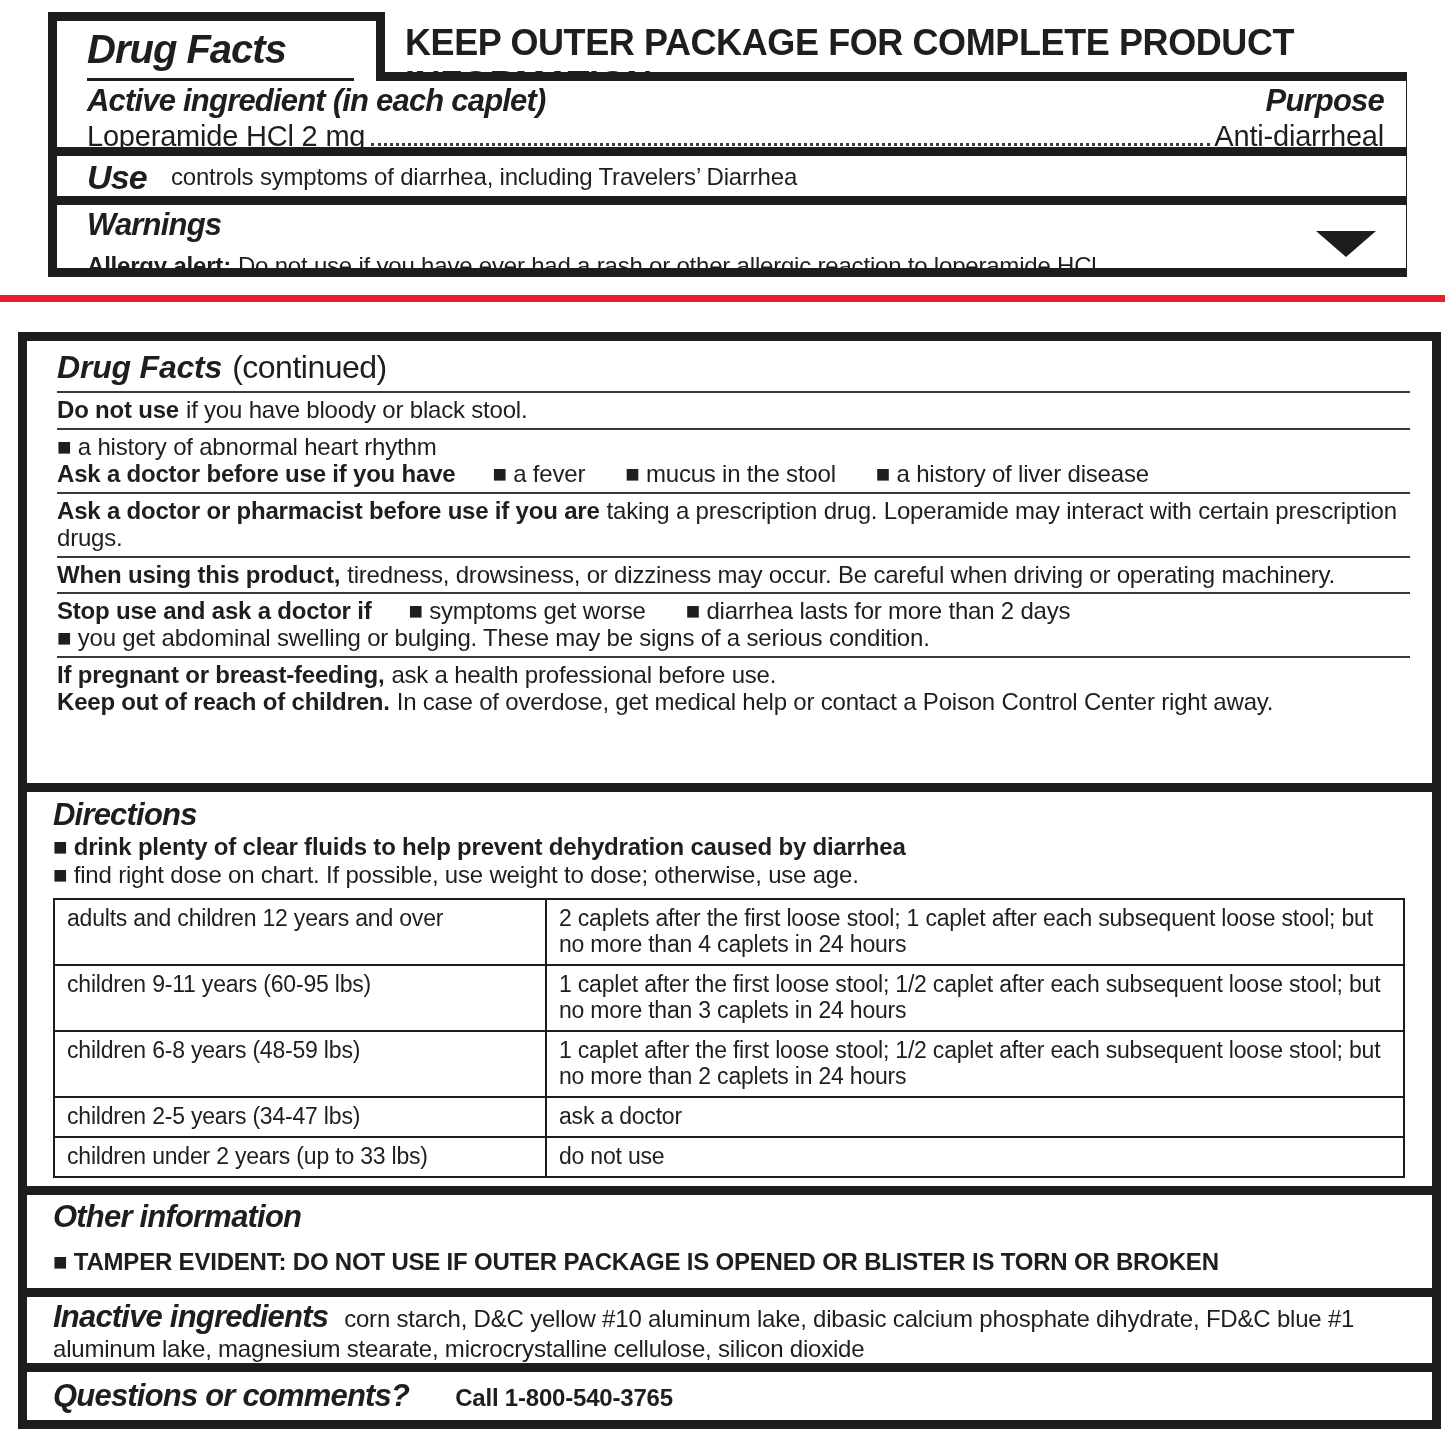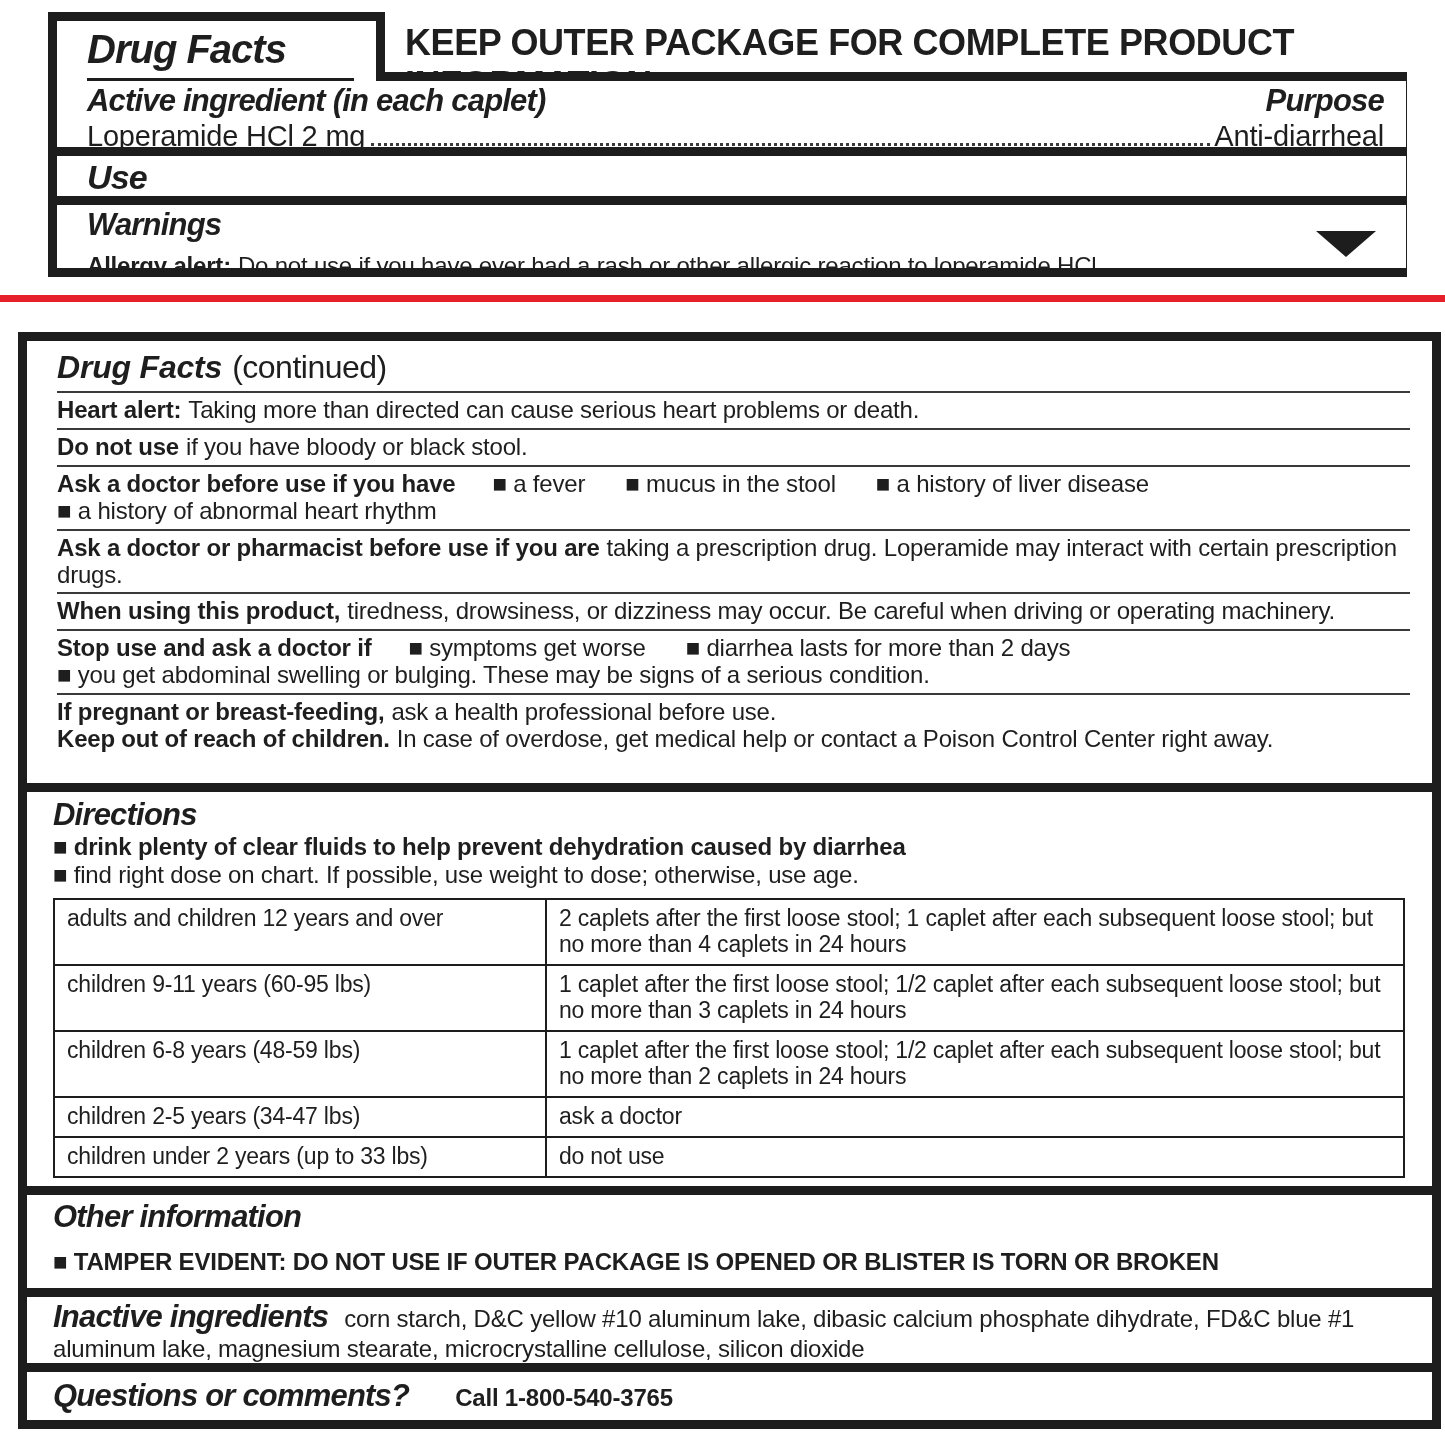--- a/index.html
+++ b/index.html
@@ -107,20 +107,21 @@
     </div>
     <div class="leader-line">
       <span>Loperamide HCl 2 mg</span>
       <span class="leader-dots"></span>
       <span>Anti-diarrheal</span>
     </div>
   </div>
 
   <div class="p1row" id="row-use">
     <span class="head h-ital">Use</span>
+    <span class="txt">controls symptoms of diarrhea, including Travelers’ Diarrhea</span>
   </div>
 
   <div class="p1row" id="row-warnings">
     <div class="head h-ital">Warnings</div>
     <div class="alert-line">
       <span class="lbl">Allergy alert:</span><span>Do not use if you have ever had a rash or other allergic reaction to loperamide HCl.</span>
     </div>
     <div id="warn-triangle"></div>
   </div>
 
@@ -128,33 +129,30 @@
 
 <div class="abs" id="red-line"></div>
 
 <div class="abs" id="p2">
 
   <div class="sec" id="secA">
     <div class="sec-title h-ital">
       <span>Drug Facts</span><span class="suffix">(continued)</span>
     </div>
 
-    <div class="wrow">
-      <span class="lbl">Heart alert:</span><span>Taking more than directed can cause serious heart problems or death.</span>
-    </div>
 
     <div class="wrow">
       <span class="lbl">Do not use</span><span>if you have bloody or black stool.</span>
     </div>
 
     <div class="wrow">
+      <div>■ a history of abnormal heart rhythm</div>
       <div>
         <span class="lbl">Ask a doctor before use if you have</span><span class="bullet first">■ a fever</span><span class="bullet">■ mucus in the stool</span><span class="bullet">■ a history of liver disease</span>
       </div>
-      <div>■ a history of abnormal heart rhythm</div>
     </div>
 
     <div class="wrow">
       <span class="lbl">Ask a doctor or pharmacist before use if you are</span><span>taking a prescription drug. Loperamide may interact with certain prescription drugs.</span>
     </div>
 
     <div class="wrow">
       <span class="lbl">When using this product,</span><span>tiredness, drowsiness, or dizziness may occur. Be careful when driving or operating machinery.</span>
     </div>
 

